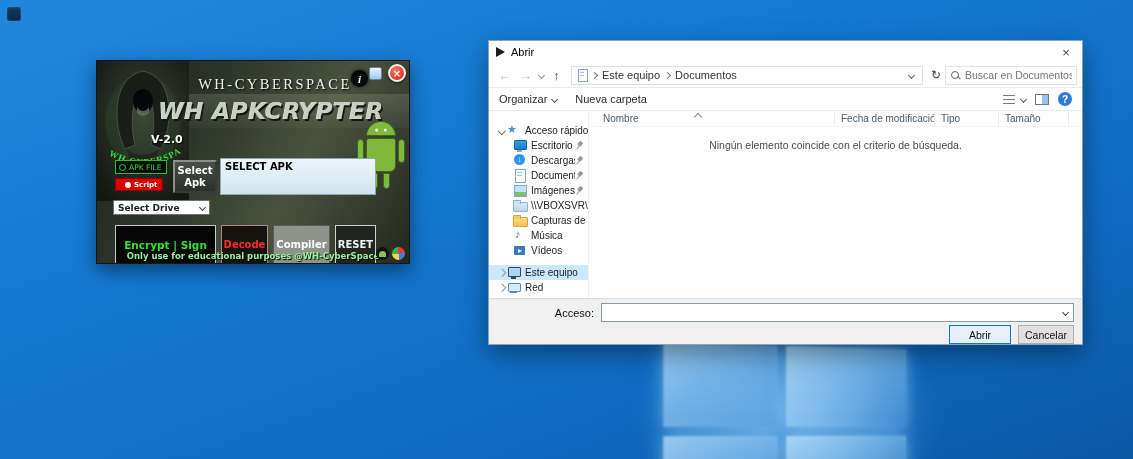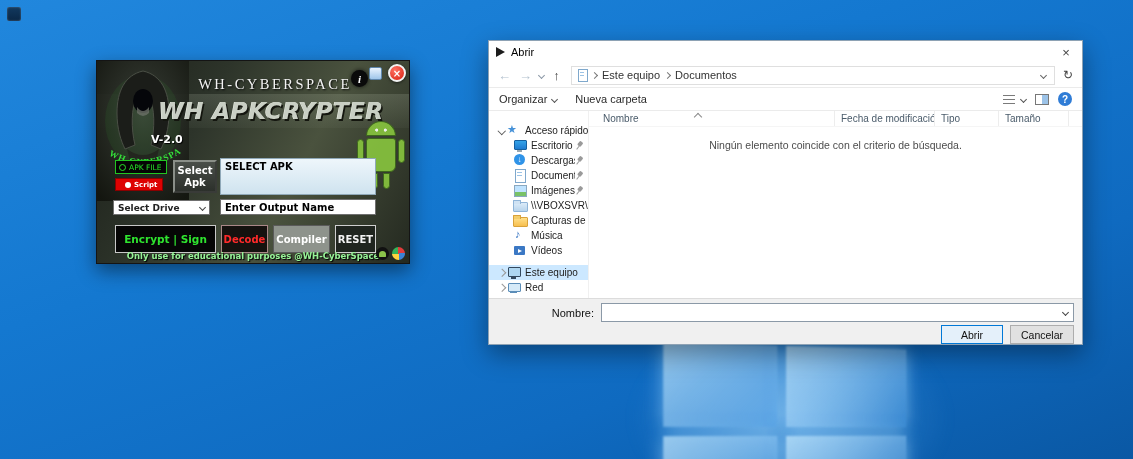--- a/index.html
+++ b/index.html
@@ -31,21 +31,21 @@
   .opt-red .radio{width:6px;height:6px;border-radius:50%;background:#fff;flex:none}
   .opt-red .lbl{font-size:7px;font-weight:bold;color:#fff;white-space:nowrap}
   .btn-selectapk{position:absolute;left:76px;top:99px;width:44px;height:33px;background:linear-gradient(#4a4f49,#2c302b);border:2px outset #8a8f88;color:#fff;font-size:10px;font-weight:bold;display:flex;align-items:center;justify-content:center;text-align:center;line-height:1.15;z-index:2}
   .fld-apk{position:absolute;left:123px;top:97px;width:156px;height:37px;background:linear-gradient(#eef6fb,#cfe3ef);border:1px solid #8fa8b8;padding:2px 4px;z-index:2}
   .fld-apk .ph{font-size:10px;font-weight:bold;color:#000}
   .fld-drive{position:absolute;left:16px;top:139px;width:97px;height:15px;background:#fff;border:1px solid #6f6f6f;display:flex;align-items:center;padding:0 4px;z-index:2}
   .fld-drive .lbl{font-size:9px;font-weight:bold;color:#222;flex:1}
   .fld-out{position:absolute;left:123px;top:138px;width:156px;height:16px;background:#fff;border:1px solid #6f6f6f;display:flex;align-items:center;padding:0 4px;z-index:2}
   .fld-out .ph{font-size:10px;font-weight:bold;color:#000}
   .apk-actions{position:absolute;left:18px;top:164px;height:23px;display:flex;gap:5px;z-index:2}
-  .ab{height:28px;display:flex;align-items:center;justify-content:center;font-weight:bold}
+  .ab{height:39px;display:flex;align-items:center;justify-content:center;font-weight:bold}
   .ab-encrypt{width:101px;background:#060606;border:1px solid #c8c8c8;color:#2fe42f;font-size:10.5px}
   .ab-decode{width:47px;background:#15120f;border:1px solid #a88;color:#ff2a2a;font-size:10px}
   .ab-compiler{width:57px;background:#8e938c;border:1px solid #5a5a5a;color:#fff;font-size:10px}
   .ab-reset{width:41px;background:#20251f;border:1px solid #cfcfcf;color:#f2f2f2;font-size:10px}
   .apk-footer{position:absolute;left:0;right:0;top:190px;text-align:center;font-size:8.5px;font-weight:bold;color:#97f397;text-shadow:1px 1px 1px #000;z-index:2}
   .apk-badges{position:absolute;right:4px;bottom:3px;display:flex;gap:3px;z-index:4}
   .badge{width:13px;height:13px;border-radius:50%}
   .badge-android{background:#111;display:flex;align-items:center;justify-content:center}
   .badge-android::before{content:"";width:7px;height:6px;border-radius:4px 4px 1px 1px;background:#8bc34a}
   .badge-colored{background:conic-gradient(#e23b3b 0 25%,#3b82d6 25% 50%,#ffd23f 50% 75%,#35b558 75%)}
@@ -147,21 +147,21 @@
   .dlg-footer{position:absolute;left:0;right:0;bottom:0;height:46px;background:#f0f0f0;border-top:1px solid #dcdcdc;padding:4px 8px}
   .f-row1{display:flex;align-items:center;height:19px;margin-bottom:3px}
   .f-label{width:104px;text-align:right;padding-right:7px;font-size:11px;color:#111;flex:none}
   .f-combo{flex:1;height:19px;background:#fff;border:1px solid #8b99a7;display:flex;align-items:center}
   .f-combo input{flex:1;border:none;outline:none;font-size:11px;padding:0 4px;font-family:"Liberation Sans",sans-serif}
   .combo-chev{width:16px;height:100%;display:flex;align-items:center;justify-content:center;color:#444;flex:none;cursor:pointer}
   .f-type{width:122px;height:19px;margin-left:7px;border:1px solid #8b99a7;background:#f2f2f2;display:flex;align-items:center;padding-left:5px;font-size:10px;color:#111;cursor:pointer}
   .f-row2{display:flex;justify-content:flex-end;gap:7px}
   .btn{height:19px;font-size:10.5px;display:flex;align-items:center;justify-content:center;background:#e1e1e1;border:1px solid #adadad;cursor:pointer;color:#111}
   .btn-open{width:62px;background:#e4f0fa;border-color:#0078d7}
-  .btn-cancel{width:64px}
+  .btn-cancel{width:56px}
 </style>
 </head>
 <body>
 
 <div class="desktop">
   <div class="winlogo">
     <div class="glow"></div>
     <div class="panes">
       <div class="pane"></div>
       <div class="pane"></div>
@@ -223,23 +223,20 @@
 
   <div class="fld-apk">
     <div class="ph">SELECT APK</div>
   </div>
 
   <div class="fld-drive">
     <span class="lbl">Select Drive</span>
     <span class="chv down" style="color:#444"></span>
   </div>
 
-  <div class="fld-out">
-    <span class="ph">Enter Output Name</span>
-  </div>
 
   <div class="apk-actions">
     <div class="ab ab-encrypt">Encrypt | Sign</div>
     <div class="ab ab-decode">Decode</div>
     <div class="ab ab-compiler">Compiler</div>
     <div class="ab ab-reset">RESET</div>
   </div>
 
   <div class="apk-footer">Only use for educational purposes  @WH-CyberSpace</div>
 
@@ -272,20 +269,24 @@
       <span class="crumb">Este equipo</span>
       <span class="crumb-sep">
           <span class="chv right"></span>
         </span>
       <span class="crumb">Documentos</span>
       <span class="addr-drop">
           <span class="chv down"></span>
         </span>
     </div>
     <span class="refresh">↻</span>
+    <div class="searchbox">
+      <span class="mag"></span>
+      <input class="search" placeholder="Buscar en Documentos" style="">
+    </div>
   </div>
 
   <div class="dlg-toolbar">
     <span class="tb-item">
       <span>Organizar</span>
       <span class="chv down"></span>
     </span>
     <span class="tb-item">
       <span>Nueva carpeta</span>
     </span>
@@ -384,21 +385,21 @@
             <span>Tamaño</span>
           </div>
       </div>
       <span class="sort-up"></span>
       <div class="empty-msg">Ningún elemento coincide con el criterio de búsqueda.</div>
     </div>
   </div>
 
   <div class="dlg-footer">
     <div class="f-row1">
-      <span class="f-label">Nombre:</span>
+      <span class="f-label">Acceso:</span>
       <div class="f-combo">
         <input value="" style="">
         <span class="combo-chev">
             <span class="chv down"></span>
           </span>
       </div>
     </div>
     <div class="f-row2">
       <div class="btn btn-open">Abrir</div>
       <div class="btn btn-cancel">Cancelar</div>

